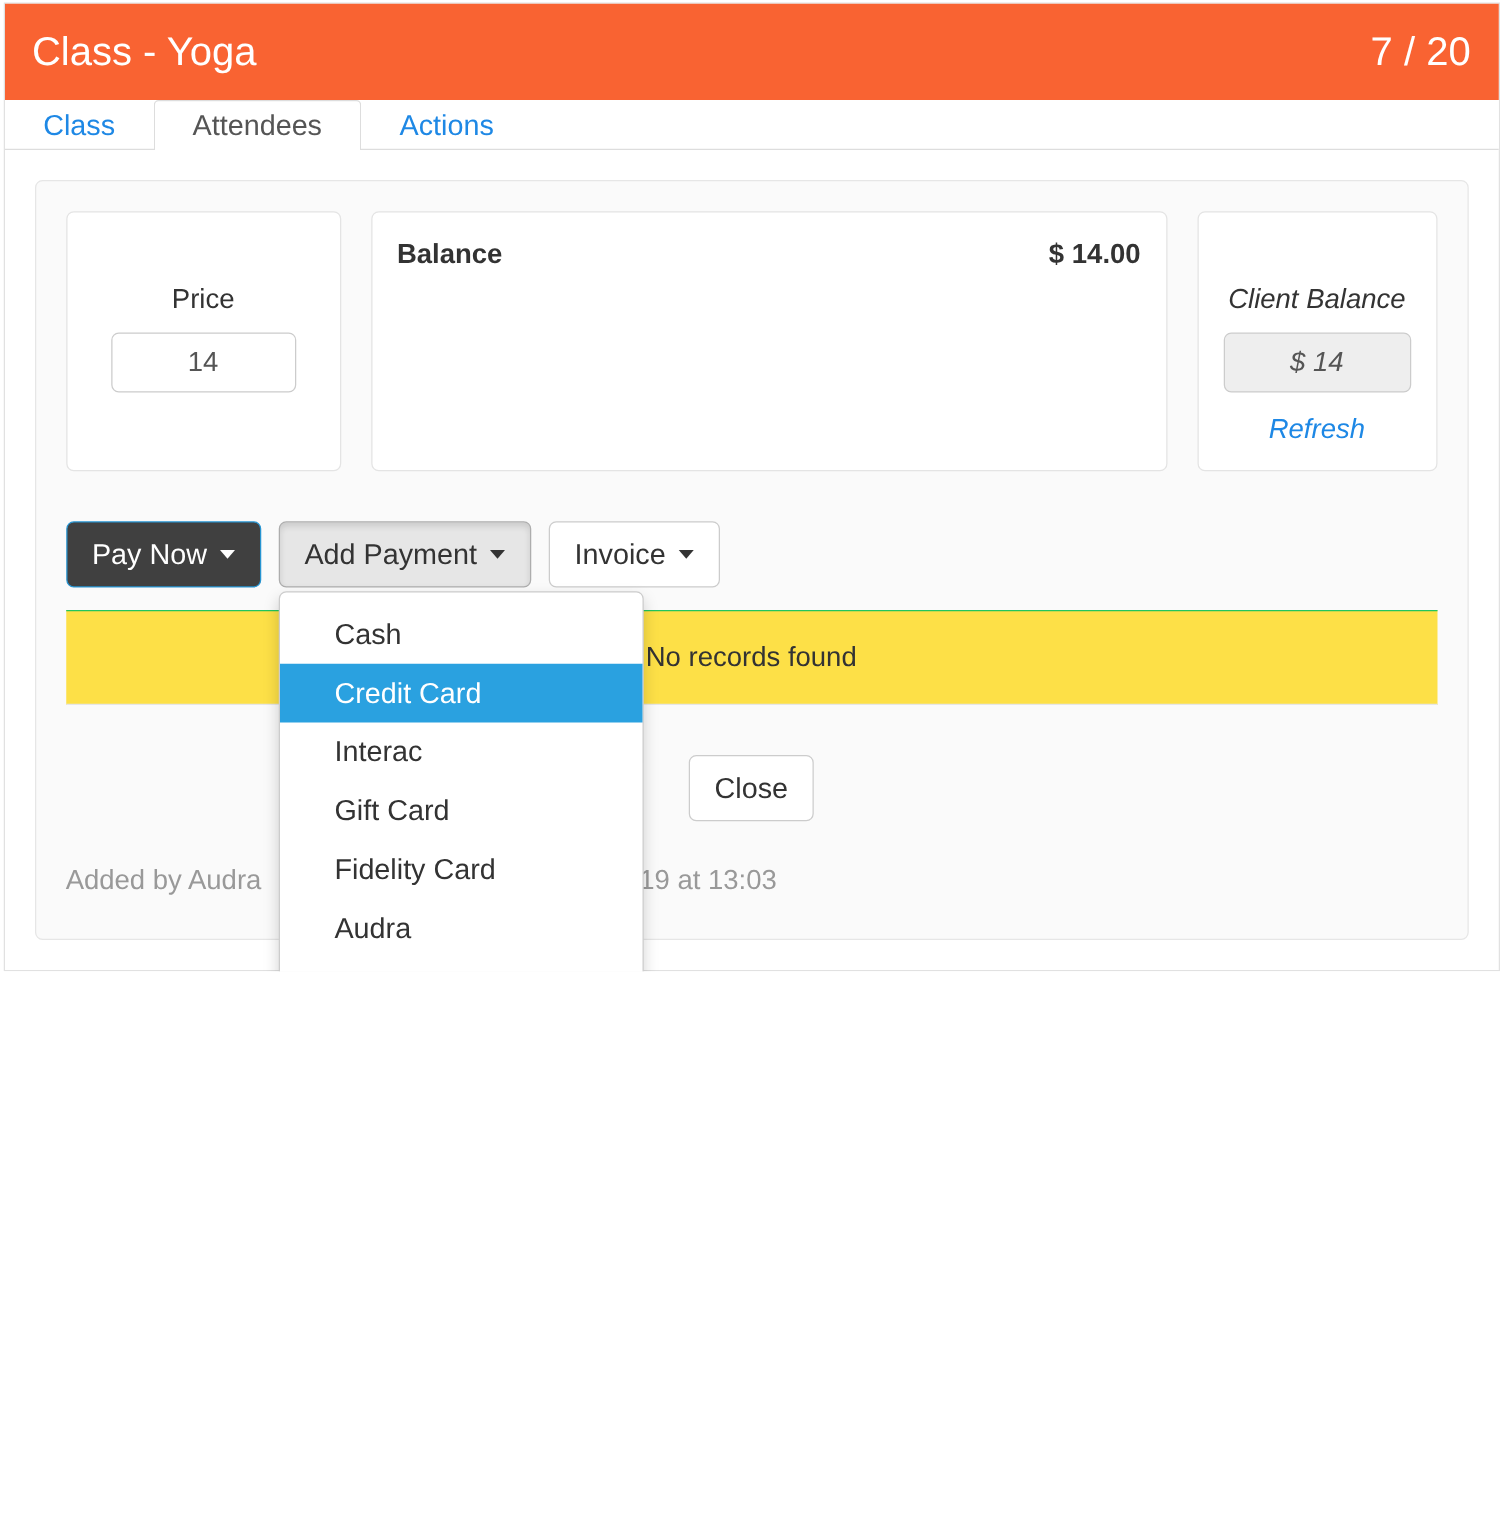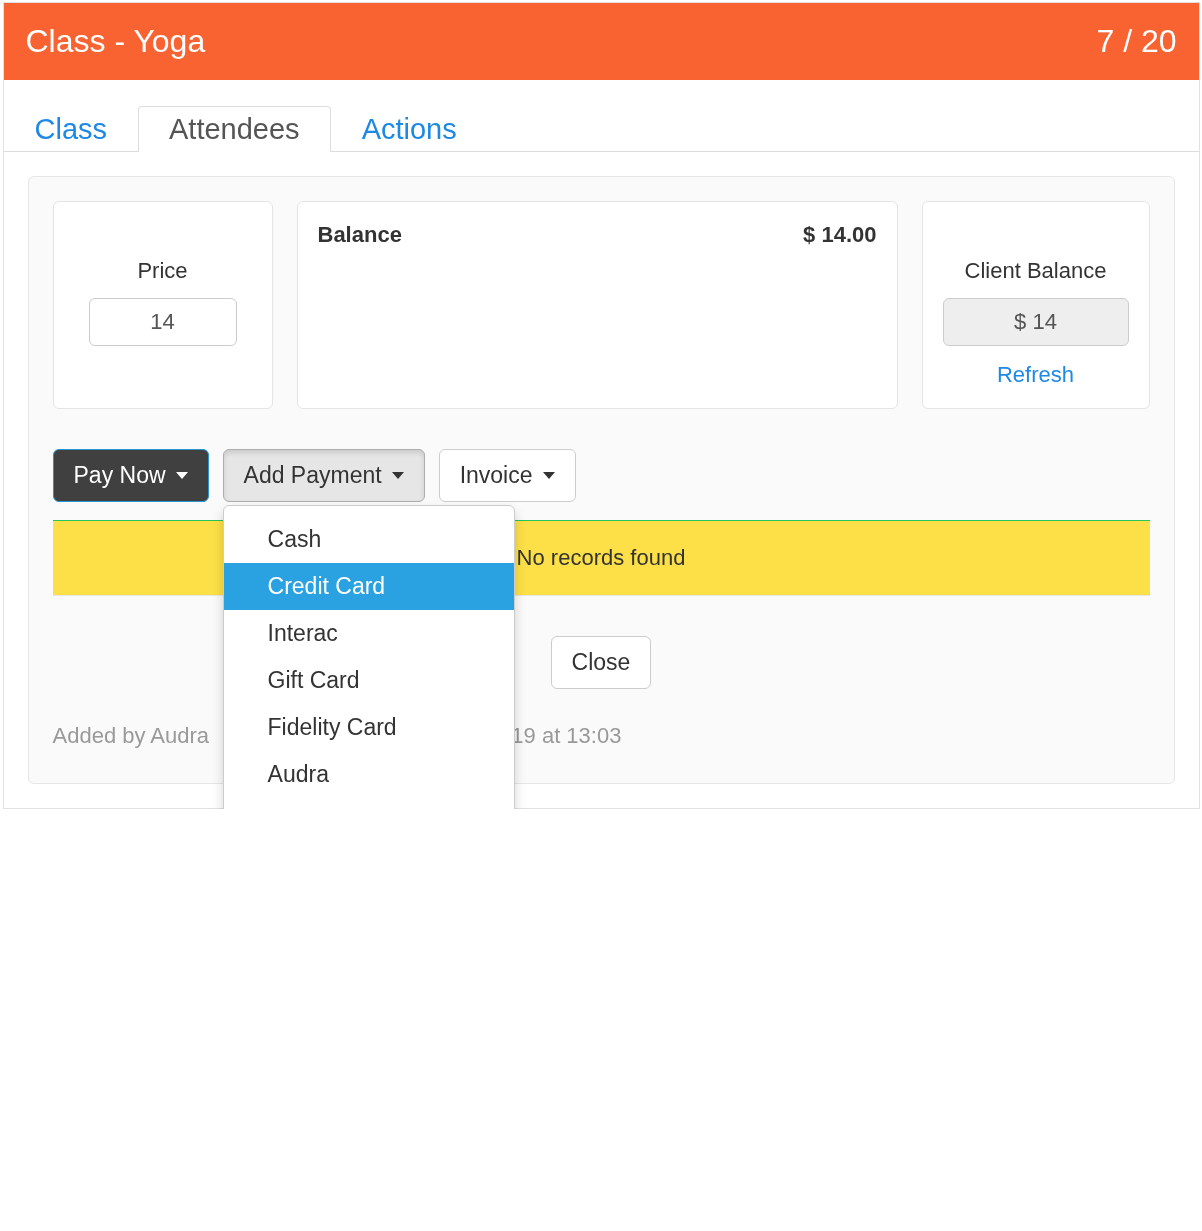--- a/index.html
+++ b/index.html
@@ -25,29 +25,28 @@
     font-size: 32px;
     font-weight: 400;
   }
   .tabs {
     display: flex;
     border-bottom: 1px solid #ddd;
     background: #fff;
   }
   .tab {
     padding: 6px 30px;
-    font-size: 29px;
+    font-size: 23px;
     color: #1e88e5;
     cursor: pointer;
     border: 1px solid transparent;
     border-bottom: none;
     margin-bottom: -1px;
     border-top-left-radius: 4px;
     border-top-right-radius: 4px;
-    margin-top: 26px;
   }
   .tab.active {
     color: #555;
     border-color: #ddd;
     background: #fff;
   }
   .content {
     padding: 24px;
     background: #fafafa;
     margin: 24px;
@@ -60,21 +59,21 @@
   }
   .panel {
     background: #fff;
     border: 1px solid #e4e4e4;
     border-radius: 6px;
     padding: 20px;
     text-align: center;
   }
   .panel.price { width: 220px; }
   .panel.balance { flex: 1; text-align: left; }
-  .panel.client { width: 228px; }
+  .panel.client { width: 192px; font-style: italic; }
   .panel-title { font-size: 22px; color: #333; margin-bottom: 14px; margin-top: 36px; }
   .input-small {
     width: 148px;
     height: 48px;
     text-align: center;
     font-size: 22px;
     border: 1px solid #ccc;
     border-radius: 6px;
     color: #555;
   }

